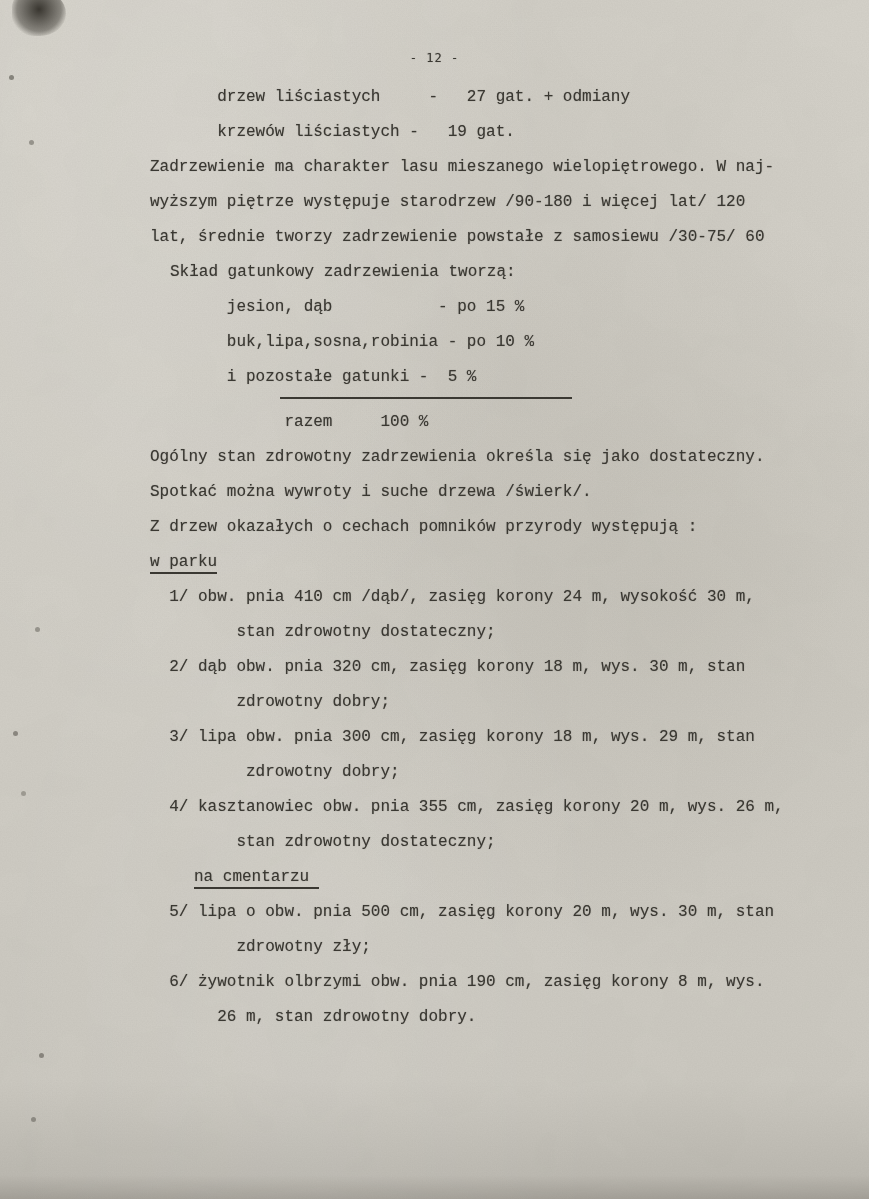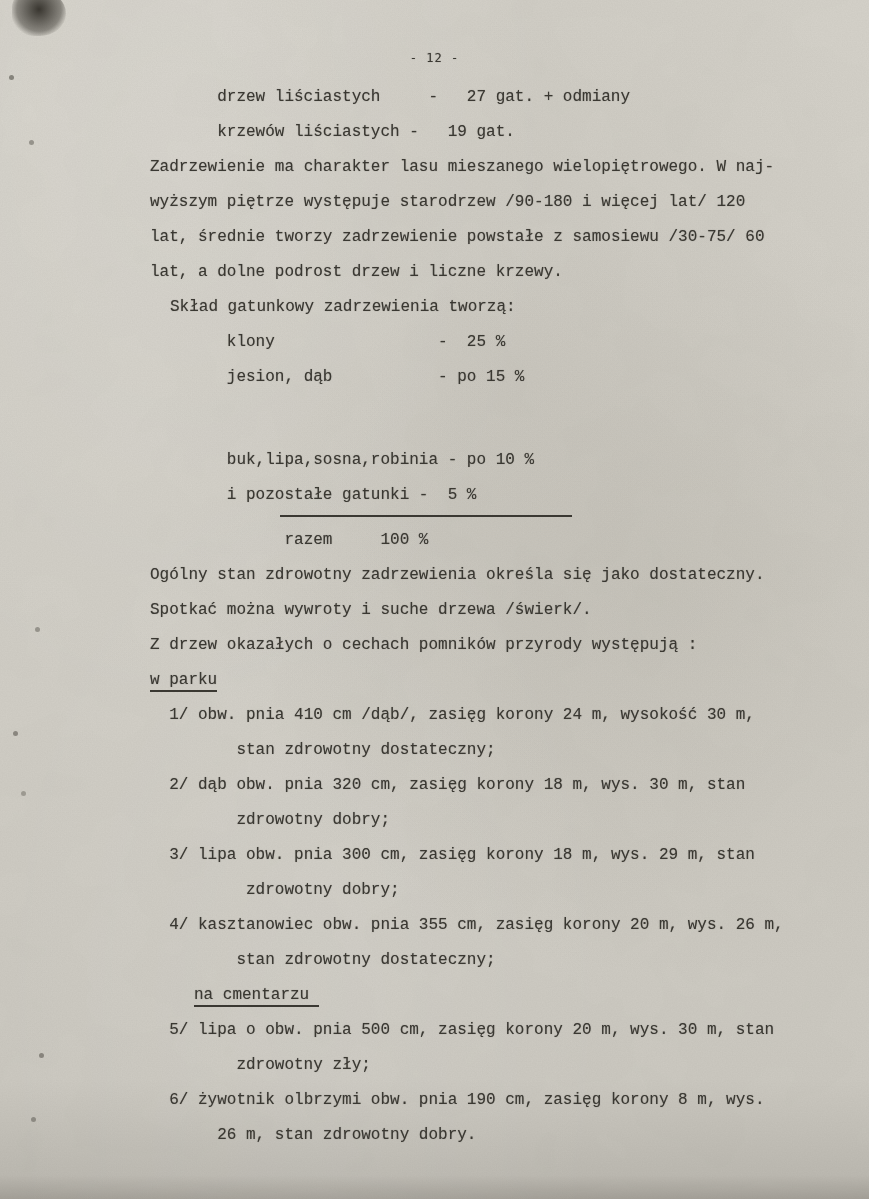--- a/index.html
+++ b/index.html
@@ -78,25 +78,23 @@
   <div class="specks"></div>
 
   <div class="page-number">- 12 -</div>
 
   <div class="content">
       <div class="line" style="padding-left: 7ch;">drzew liściastych     -   27 gat. + odmiany</div>
       <div class="line" style="padding-left: 7ch;">krzewów liściastych -   19 gat.</div>
       <div class="line" style="padding-left: 0ch;">Zadrzewienie ma charakter lasu mieszanego wielopiętrowego. W naj-</div>
       <div class="line" style="padding-left: 0ch;">wyższym piętrze występuje starodrzew /90-180 i więcej lat/ 120</div>
       <div class="line" style="padding-left: 0ch;">lat, średnie tworzy zadrzewienie powstałe z samosiewu /30-75/ 60</div>
-      <div class="line" style="padding-left: 0ch;">lat, a dolne podrost drzew i liczne krzewy.</div>
       <div class="line" style="padding-left: 0ch; margin-left: 20px;">Skład gatunkowy zadrzewienia tworzą:</div>
-      <div class="line" style="padding-left: 8ch;">klony                 -  25 %</div>
       <div class="line" style="padding-left: 8ch;">jesion, dąb           - po 15 %</div>
-      <div class="line" style="padding-left: 8ch; margin-top: 48px;">buk,lipa,sosna,robinia - po 10 %</div>
+      <div class="line" style="padding-left: 8ch;">buk,lipa,sosna,robinia - po 10 %</div>
       <div class="line" style="padding-left: 8ch;">i pozostałe gatunki -  5 %</div>
       <div class="rule"></div>
       <div class="line" style="padding-left: 14ch;">razem     100 %</div>
       <div class="line" style="padding-left: 0ch;">Ogólny stan zdrowotny zadrzewienia określa się jako dostateczny.</div>
       <div class="line" style="padding-left: 0ch;">Spotkać można wywroty i suche drzewa /świerk/.</div>
       <div class="line" style="padding-left: 0ch;">Z drzew okazałych o cechach pomników przyrody występują :</div>
       <div class="line" style="padding-left: 0ch;"><span class="u">w parku</span></div>
       <div class="line" style="padding-left: 2ch;">1/ obw. pnia 410 cm /dąb/, zasięg korony 24 m, wysokość 30 m,</div>
       <div class="line" style="padding-left: 9ch;">stan zdrowotny dostateczny;</div>
       <div class="line" style="padding-left: 2ch;">2/ dąb obw. pnia 320 cm, zasięg korony 18 m, wys. 30 m, stan</div>

